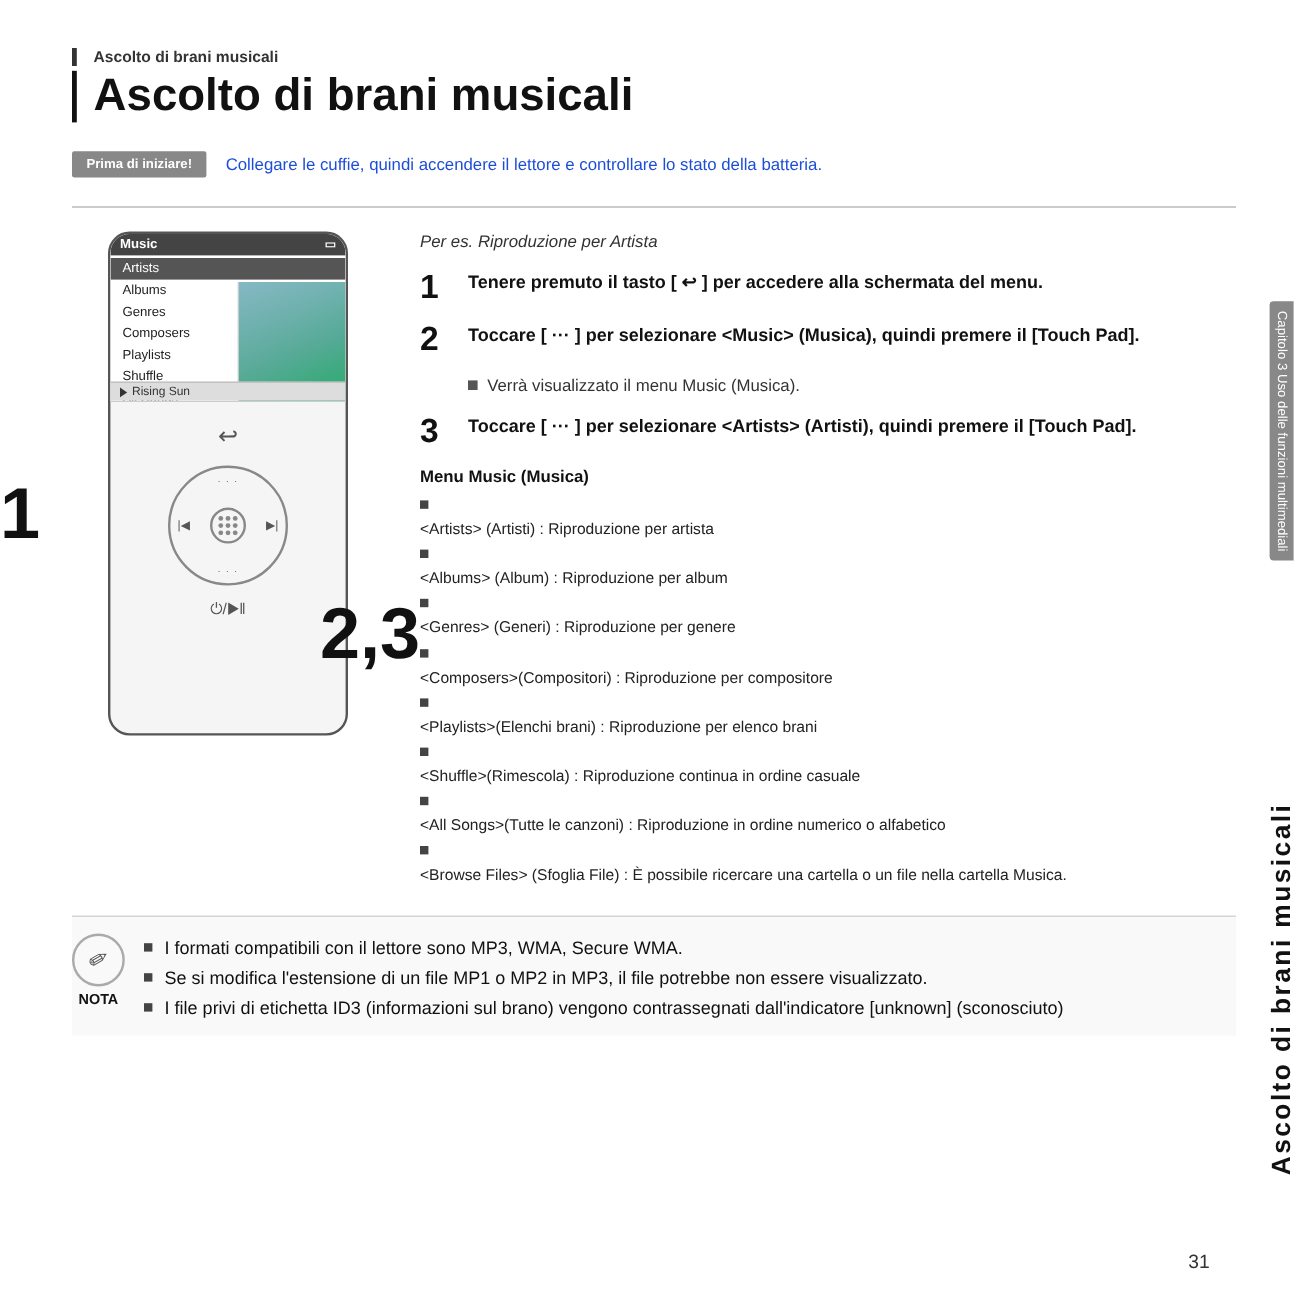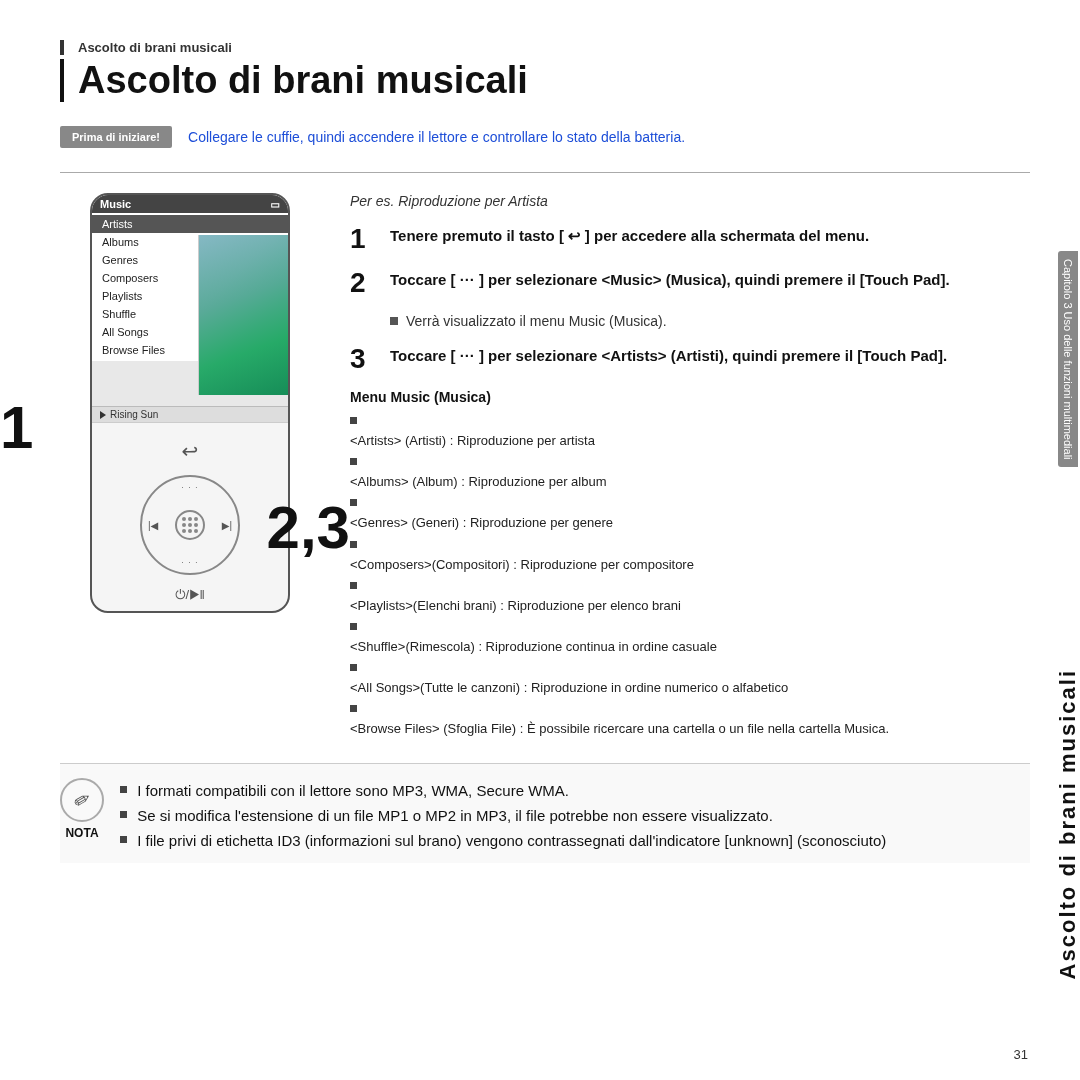--- a/index.html
+++ b/index.html
@@ -90,21 +90,21 @@
       border: 2.5px solid #555;
       border-radius: 18px;
       background: #f5f5f5;
       position: relative;
       margin: 0 auto;
       overflow: hidden;
     }
 
     .device-screen {
       width: 100%;
-      height: 228px;
+      height: 140px;
       background: #e8e8e8;
       border-bottom: 1px solid #ccc;
       position: relative;
       overflow: hidden;
     }
 
     .screen-header {
       background: #444;
       color: #fff;
       font-size: 11px;
@@ -425,22 +425,22 @@
       line-height: 1.5;
       display: flex;
       align-items: flex-start;
       gap: 6px;
     }
 
     
     .page-number {
       position: absolute;
       bottom: 18px;
-      right: 52px;
-      font-size: 13px;
+      right: 72px;
+      font-size: 16px;
       color: #333;
     }
 
     
     .side-label {
       position: absolute;
       right: -10px;
       top: 150px;
       bottom: 0;
       width: 44px;

